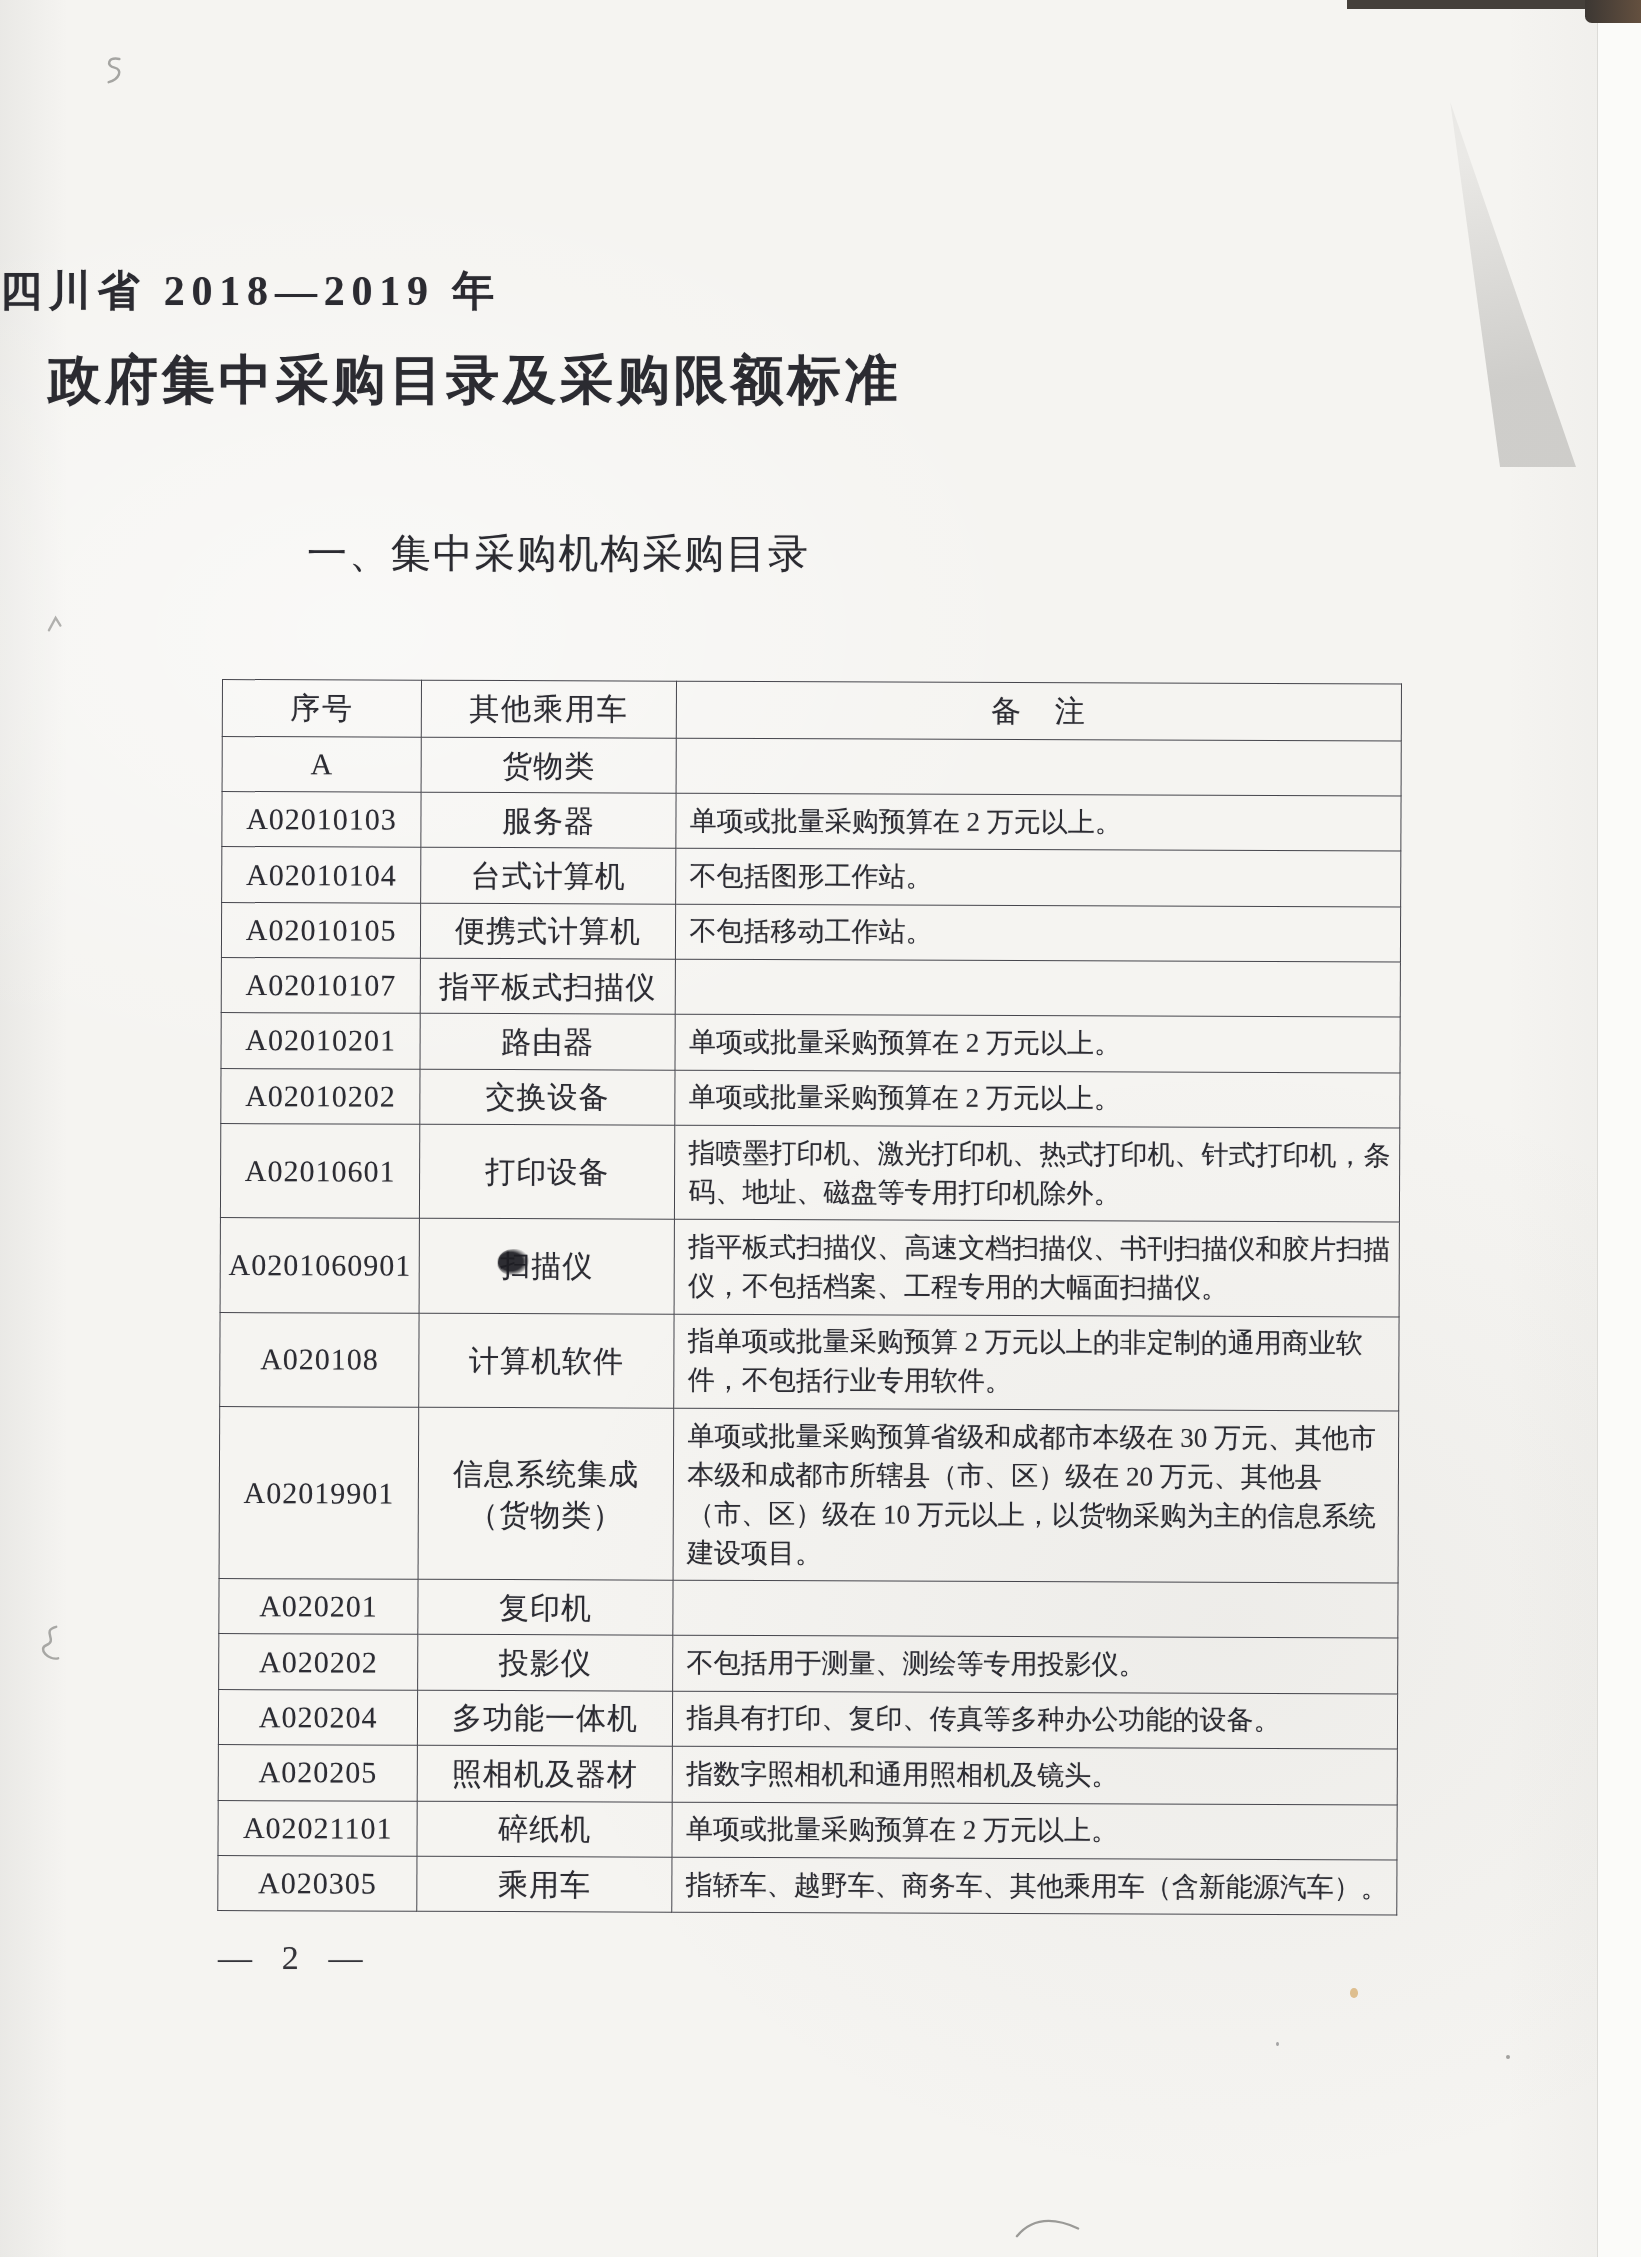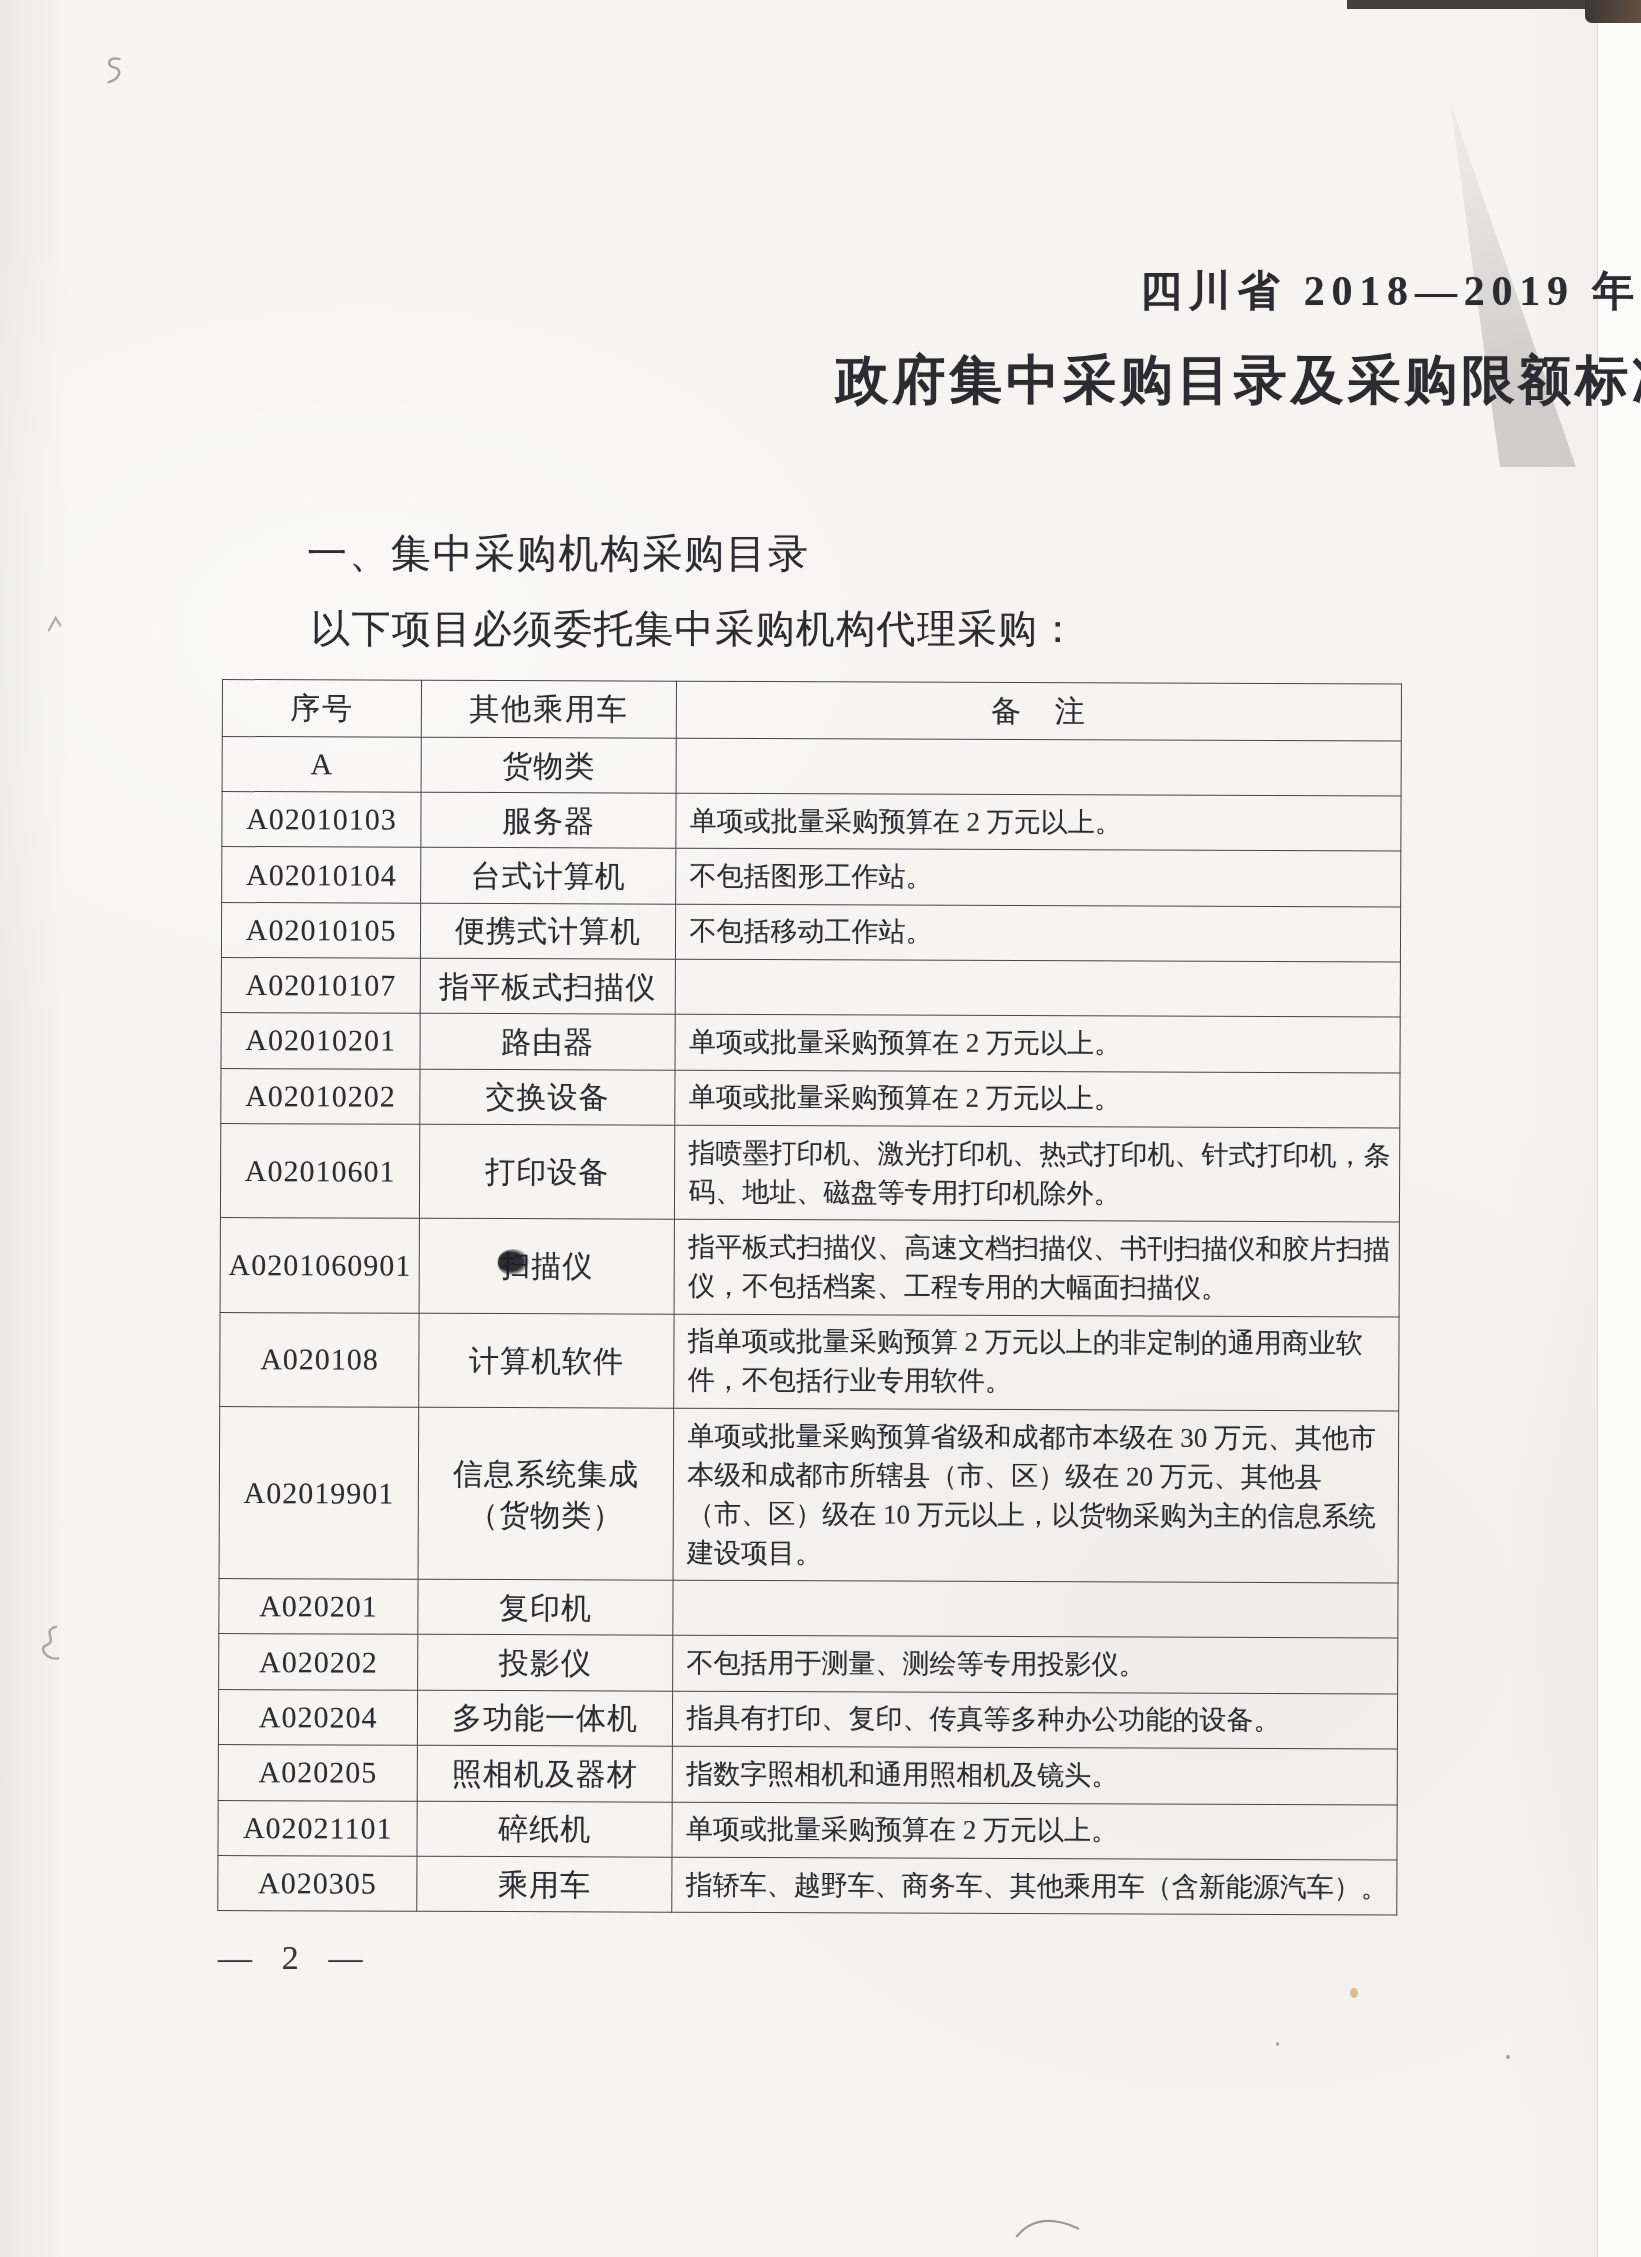--- a/index.html
+++ b/index.html
@@ -37,21 +37,21 @@
     background:linear-gradient(168deg,#e9e8e5 15%,#cbcac7 75%);
     clip-path:polygon(4% 0, 100% 100%, 42% 100%);
     opacity:.92;
   }
   .margin-mark { position:absolute; opacity:.75; }
   .speck { position:absolute; border-radius:50%; }
   .speck-tan  { left:1350px; top:1988px; width:7.7px; height:9.7px; background:#d8b277; opacity:.8; }
   .speck-gray { left:1506px; top:2055px; width:3.9px; height:3.9px; background:#6b6b68; opacity:.6; }
   .speck-dot  { left:1276px; top:2042px; width:2.9px; height:3.9px; background:#55555a; opacity:.5; }
 
-  .title-line { position:absolute; left:0; width:1641px; text-align:right; font-weight:600; line-height:1.1; }
+  .title-line { position:absolute; left:0; width:1641px; text-align:left; font-weight:600; line-height:1.1; }
   .title1 { top:268px; font-size:42px; letter-spacing:6.8px; }
   .title2 { top:351px; font-size:53px; letter-spacing:3.9px;margin-left:48px; }
 
   .section-heading {
     position:absolute; left:307px; top:526px;
     font-family:"Liberation Sans","DejaVu Sans",sans-serif;
     font-weight:400; font-size:40px; letter-spacing:1.9px;
   }
   .intro { position:absolute; left:311px; top:602px; font-size:39px; letter-spacing:1.4px; }
 
@@ -111,21 +111,20 @@
     <path d="M3,30 C18,12 40,10 66,22" fill="none" stroke="#7d7d7a" stroke-width="2.4" stroke-linecap="round"></path>
   </svg>
   <div class="speck speck-tan"></div>
   <div class="speck speck-gray"></div>
   <div class="speck speck-dot"></div>
 
   <div class="title-line title1">四川省 2018—2019 年</div>
   <div class="title-line title2">政府集中采购目录及采购限额标准</div>
 
   <div class="section-heading">一、集中采购机构采购目录</div>
-  <div class="intro">以下项目必须委托集中采购机构代理采购：</div>
 
   <div class="table-wrap">
     <table class="doc-table">
       <colgroup>
         <col class="col-code">
           <col class="col-name">
           <col class="col-remark">
       </colgroup>
       <thead>
         <tr>

